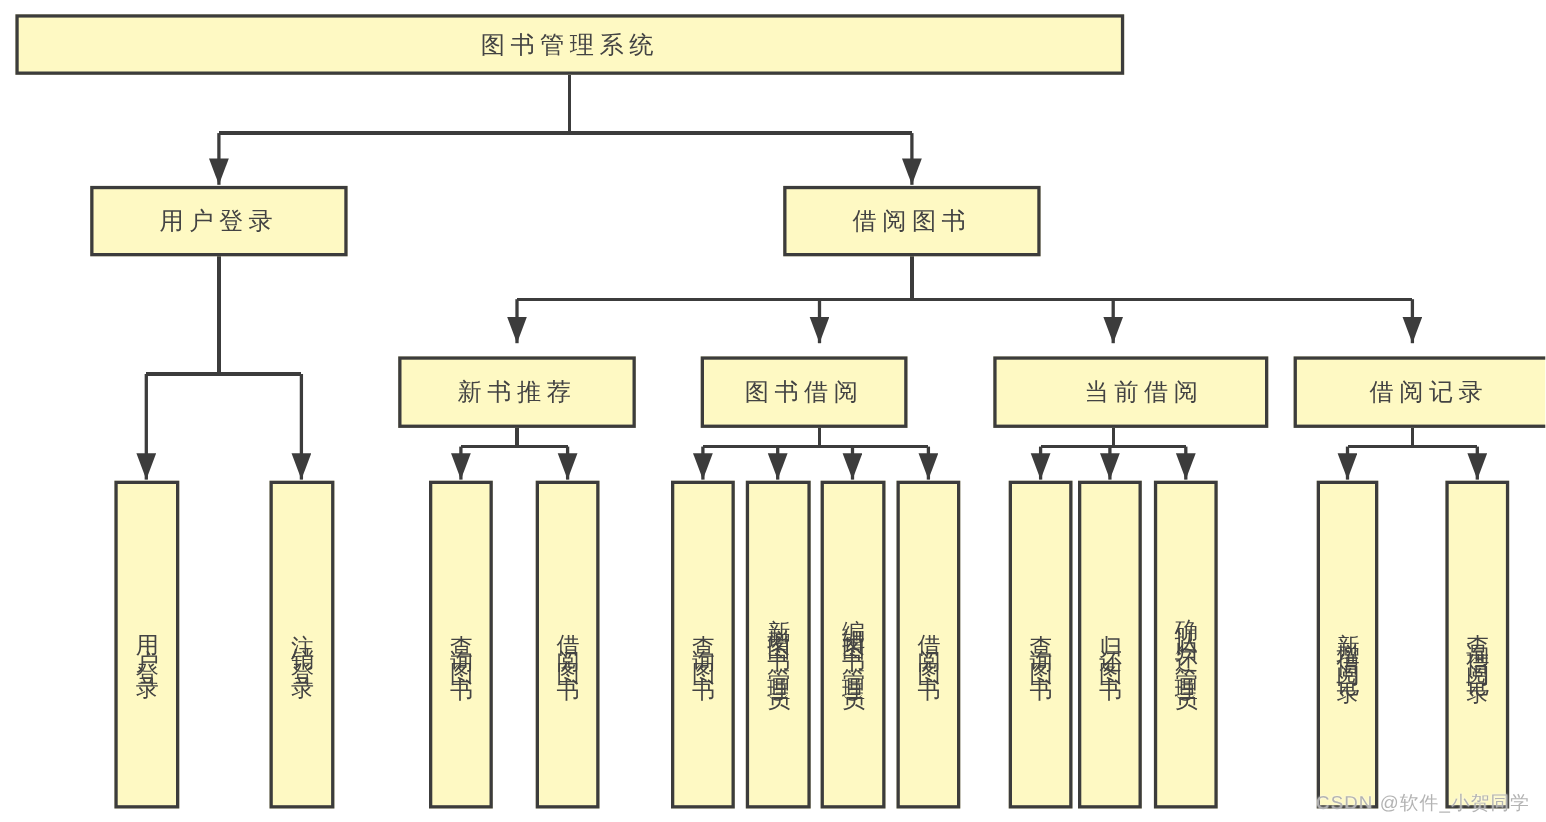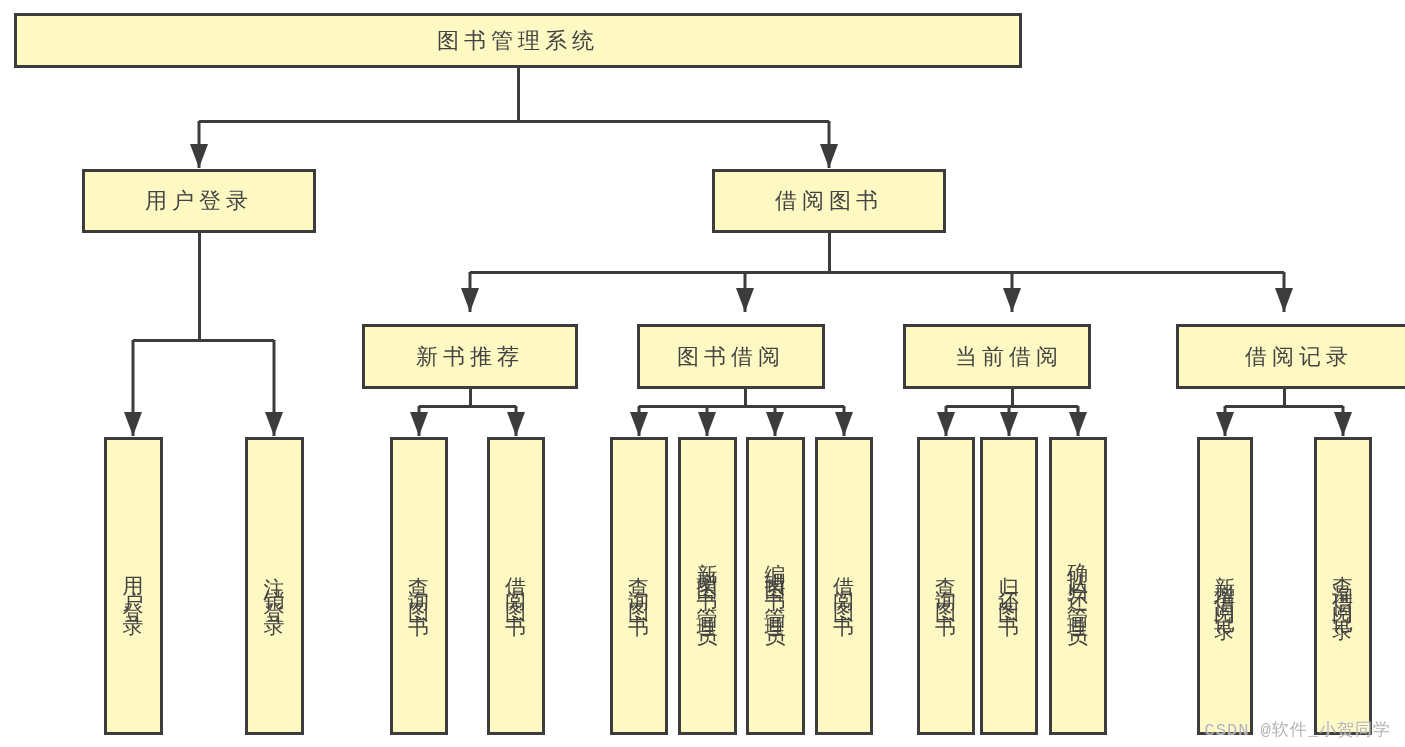--- a/index.html
+++ b/index.html
@@ -36,21 +36,20 @@
   }
   .vtext.tight{letter-spacing:9px;}
   .watermark{
     position:absolute;
     right:14px;bottom:6px;
     font-size:17px;
     color:rgba(175,175,175,0.95);
     letter-spacing:1px;
     text-shadow:0 0 2px #ffffff;
     white-space:nowrap;
-    font-family:Liberation Mono, monospace;
   }
 </style>
 </head>
 <body>
 
 <div class="canvas">
 
   <svg class="wires" viewBox="0 0 1405 747">
     <defs>
       <marker id="arrow" markerUnits="userSpaceOnUse" markerWidth="26" markerHeight="20" refX="24" refY="9" orient="auto">
@@ -102,21 +101,21 @@
   <div class="node lvl2" style="left:712px;">
     <span class="hlabel">借阅图书</span>
   </div>
 
   <div class="node lvl3" style="left:362px;width:216px;">
     <span class="hlabel">新书推荐</span>
   </div>
   <div class="node lvl3" style="left:637px;width:188px;">
     <span class="hlabel">图书借阅</span>
   </div>
-  <div class="node lvl3" style="left:903px;width:188px;padding-left:24px;">
+  <div class="node lvl3" style="left:903px;width:250px;padding-left:24px;">
     <span class="hlabel">当前借阅</span>
   </div>
   <div class="node lvl3" style="left:1176px;width:246px;">
     <span class="hlabel">借阅记录</span>
   </div>
 
   <div class="node leaf" style="left:104px;width:59px;">
     <span class="vtext">用户登录</span>
   </div>
   <div class="node leaf" style="left:245px;width:59px;">

